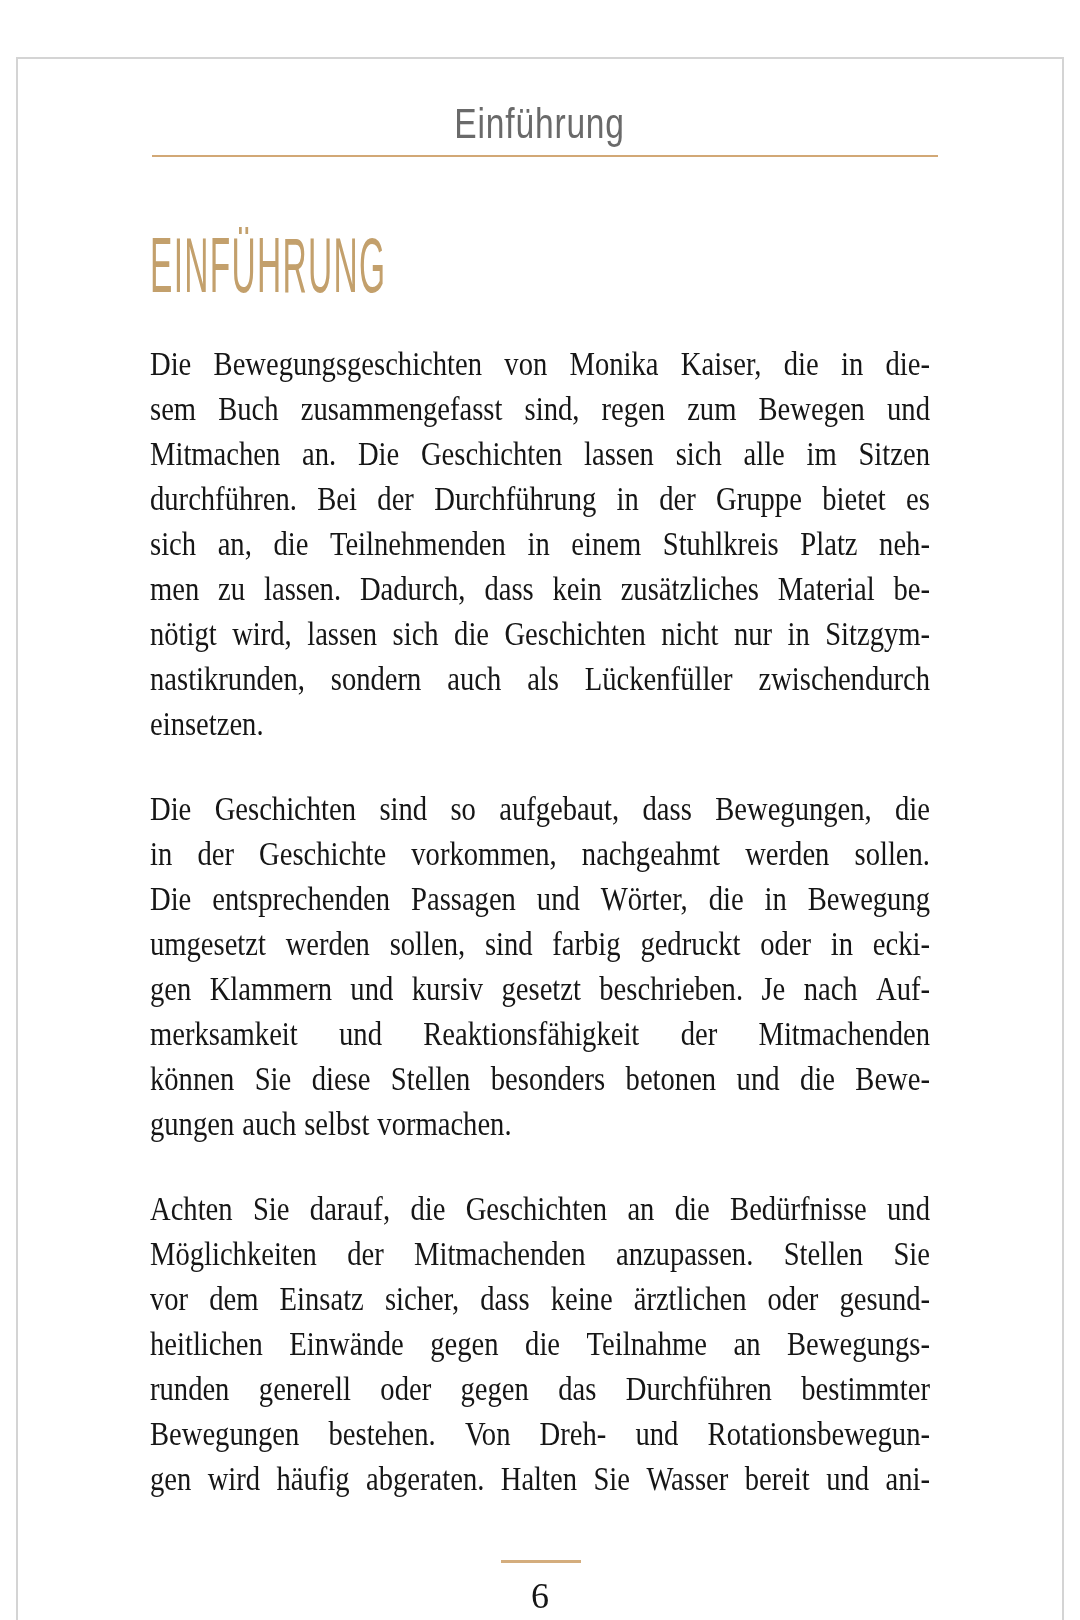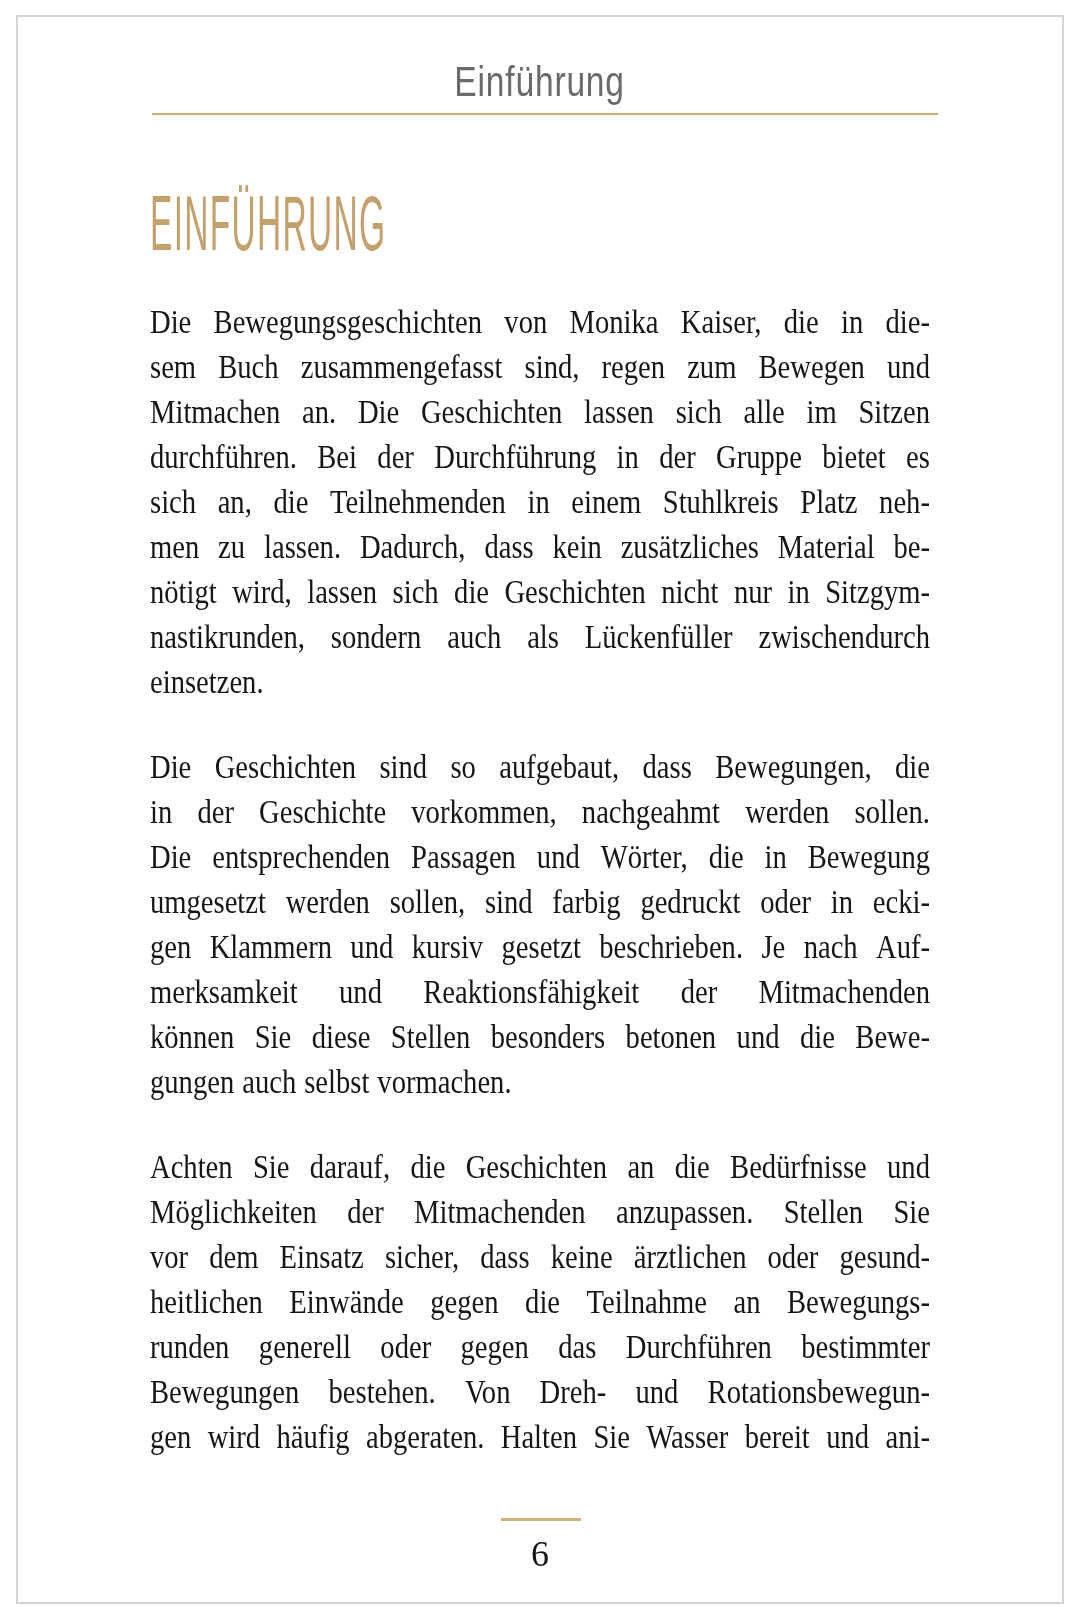--- a/index.html
+++ b/index.html
@@ -6,21 +6,21 @@
     --accent-tan:#c3a06c;
     --rule-tan:#d2a876;
     --footer-rule-tan:#d4ad7d;
     --header-gray:#6a6a6a;
     --body-text:#161616;
     --border-gray:#d4d4d4;
   }
   *{margin:0;padding:0;box-sizing:border-box;}
   html,body{width:1080px;height:1620px;background:#ffffff;overflow:hidden;}
   body{font-family:"Liberation Serif","DejaVu Serif",serif;color:var(--body-text);}
-  .page{position:relative;width:1080px;height:1220px;background:#fff;}
+  .page{position:relative;width:1080px;height:1220px;background:#fff;margin-top:42px;}
   .frame{position:absolute;left:16px;top:15px;width:1048px;height:1589px;
          border:2px solid var(--border-gray);background:#fff;}
   
   .running-header{position:absolute;left:0;top:56px;width:1080px;text-align:center;}
   .running-header span{display:inline-block;font-family:"Liberation Sans","DejaVu Sans",sans-serif;
          font-size:42px;line-height:52px;color:var(--header-gray);
          transform:scaleX(0.80);transform-origin:center;letter-spacing:1px;font-weight:400;}
   .header-rule{position:absolute;left:152px;top:113px;width:786px;height:2px;
          background:var(--rule-tan);}
   

